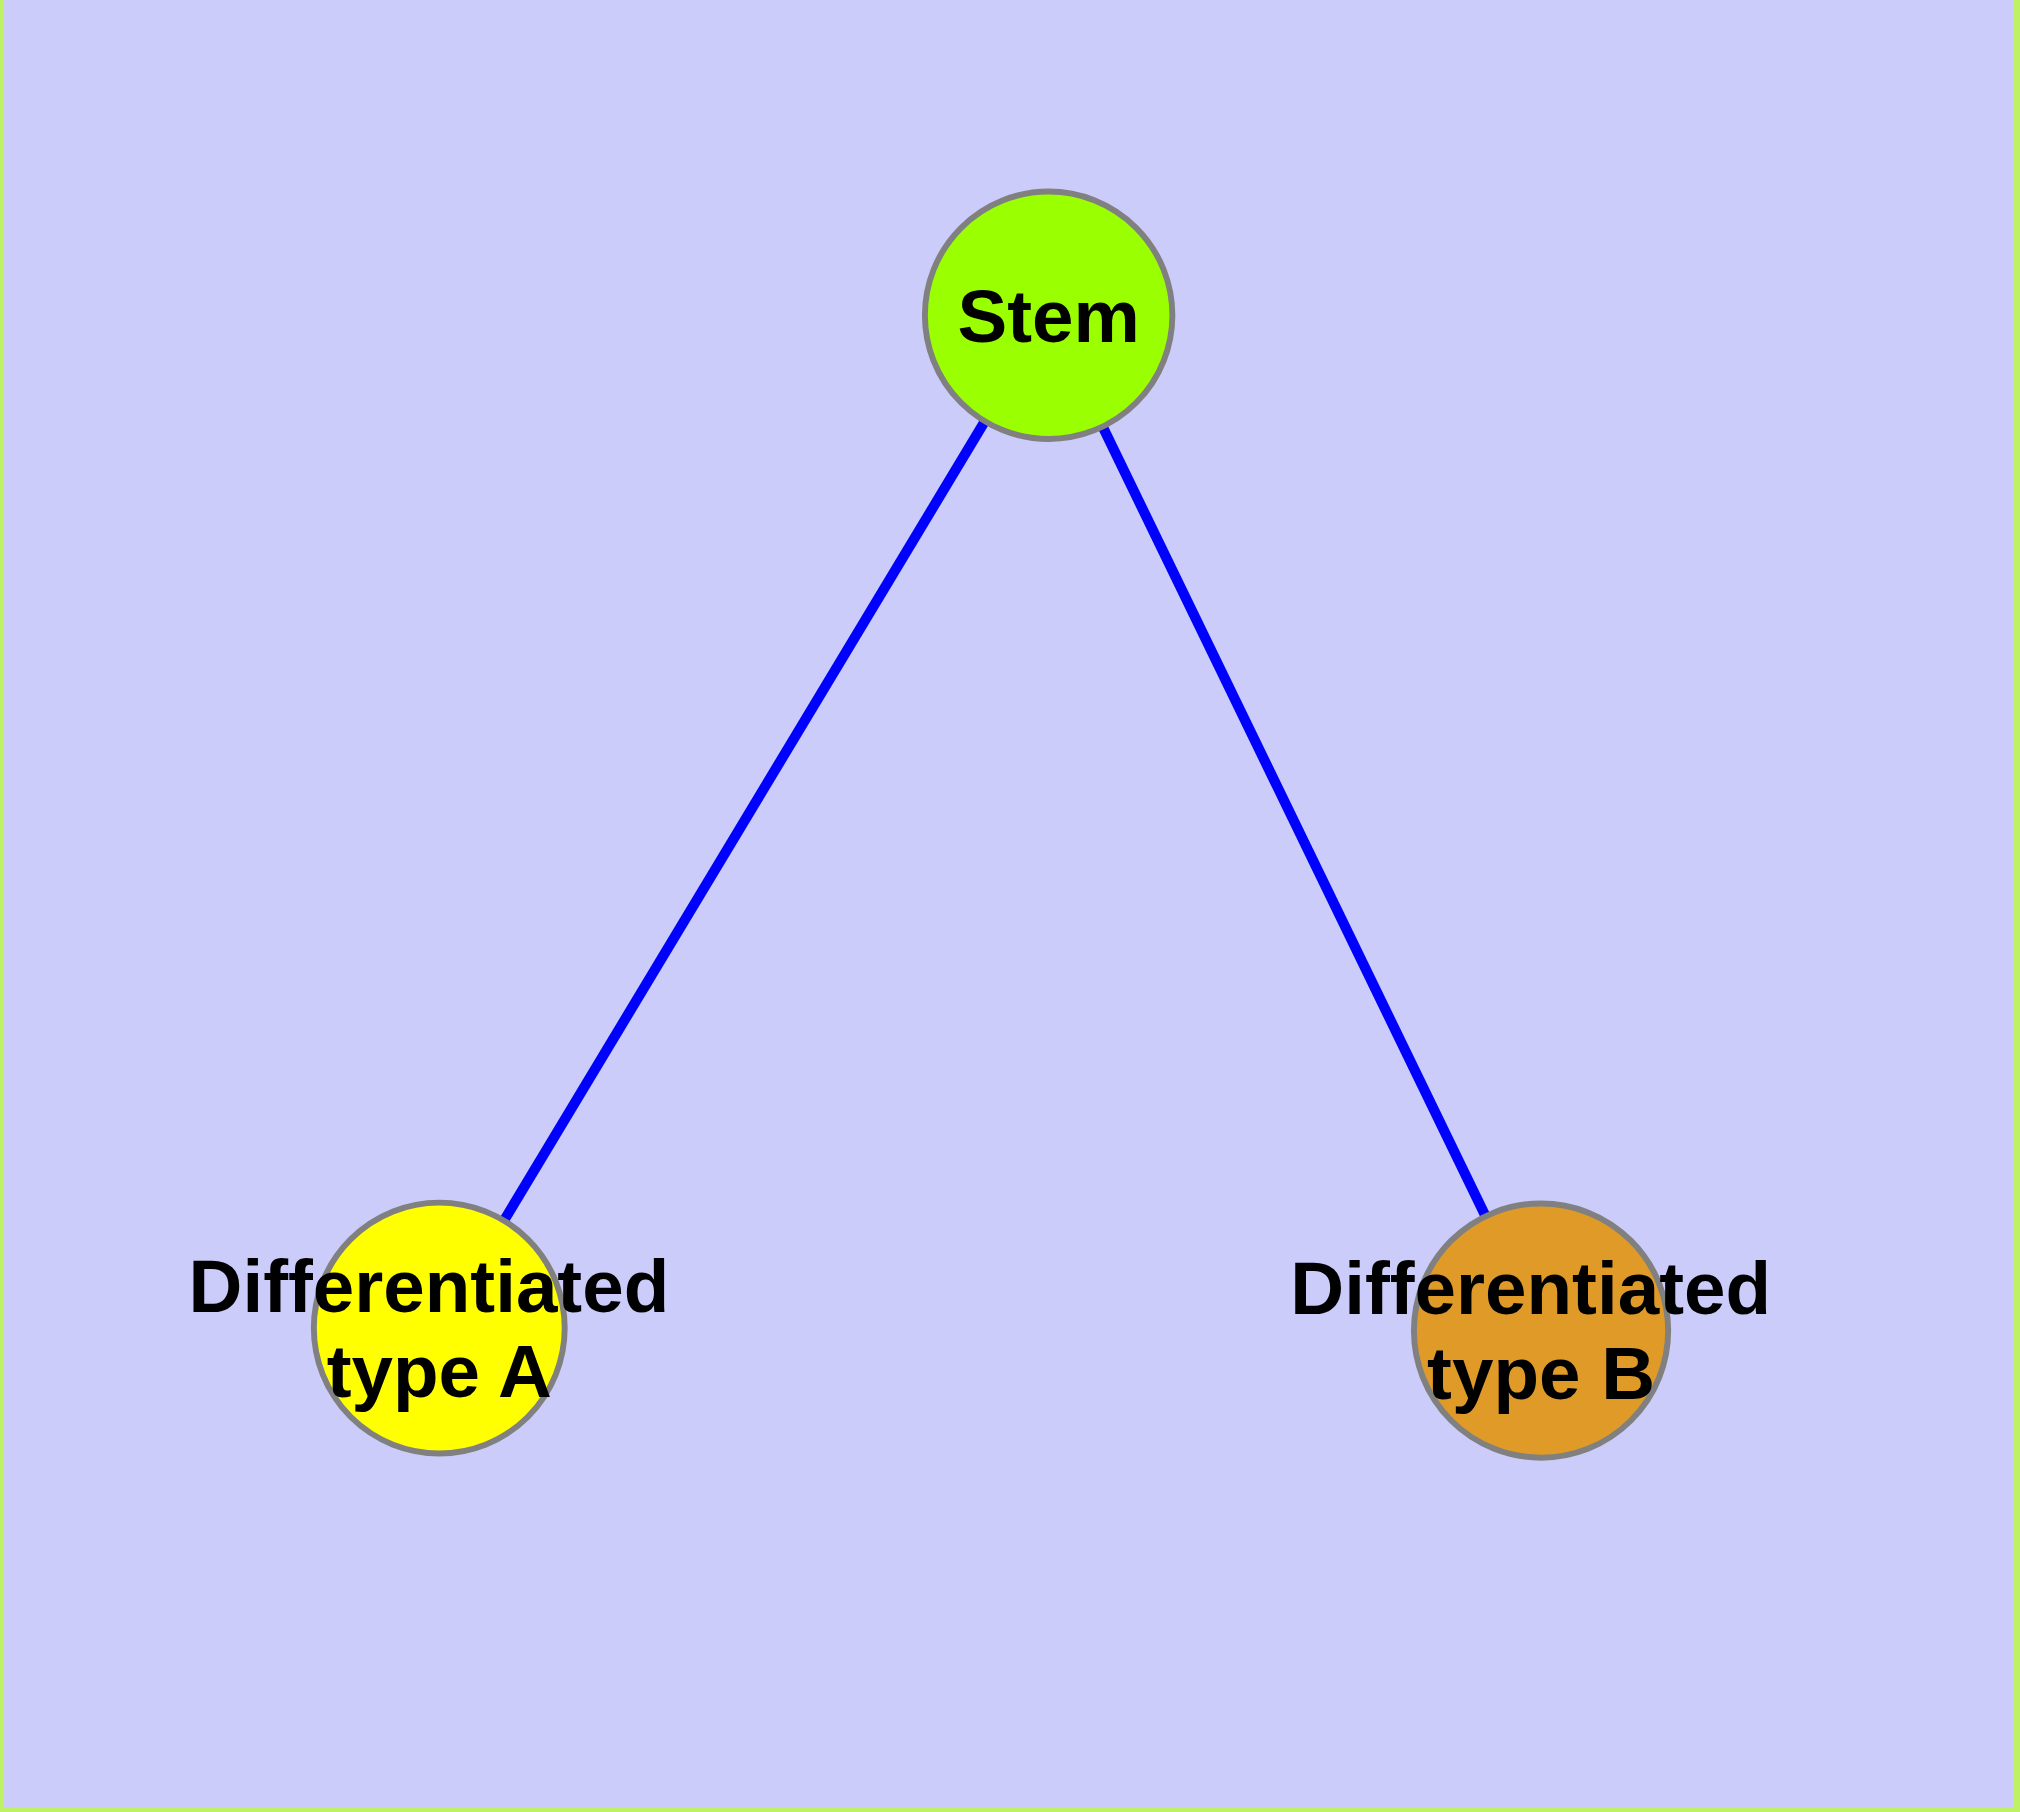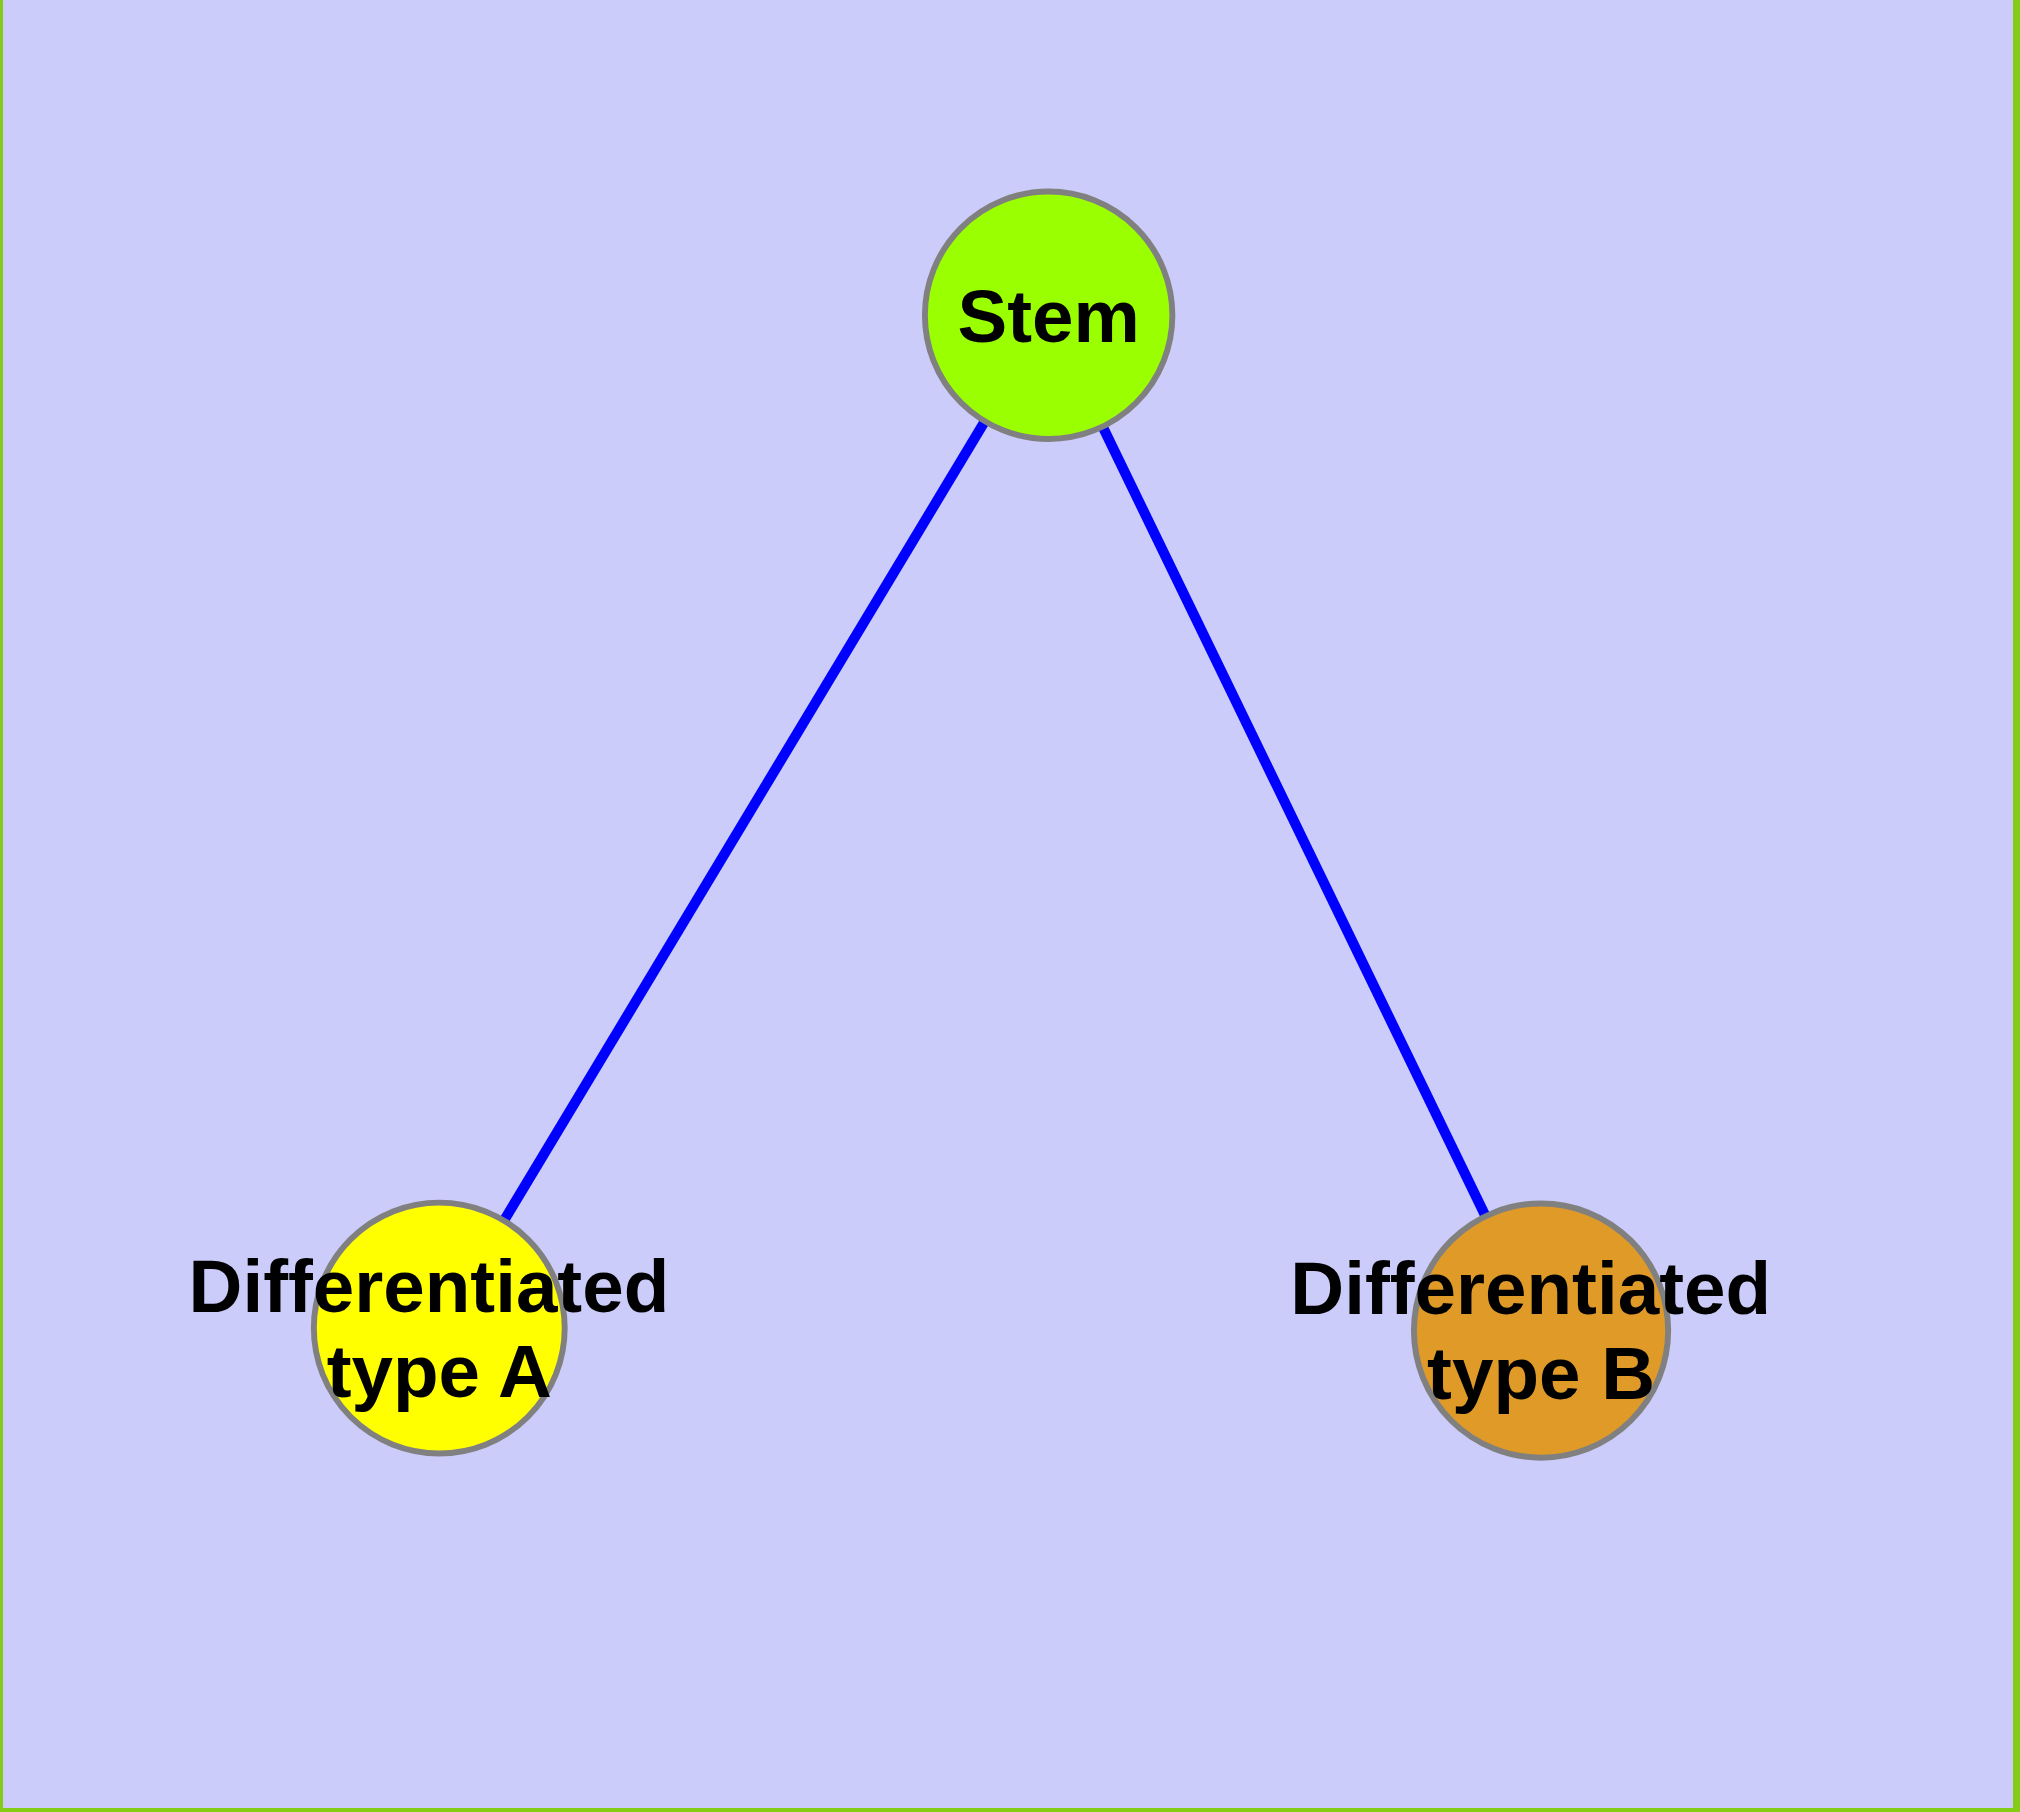--- a/index.html
+++ b/index.html
@@ -34,21 +34,21 @@
     font-weight: bold;
     fill: #000000;
     font-family: "Liberation Sans", sans-serif;
     text-anchor: middle;
     dominant-baseline: middle;
   }
 </style>
 </head>
 <body>
 
-<div id="canvas" style="background: #84cc16;">
+<div id="canvas" style="background: #bef264;">
   <div id="plot-area" style="background: rgb(204, 204, 250);"></div>
 
   <svg id="graph-svg" viewBox="0 0 2384 2138">
 
     <g>
       <line id="edge0" x1="1237" y1="372" x2="518" y2="1567" stroke="#0000ff" stroke-width="12" stroke-linecap="butt"></line>
       <line id="edge1" x1="1237" y1="372" x2="1818" y2="1570" stroke="#0000ff" stroke-width="12" stroke-linecap="butt"></line>
     </g>
 
     <g>

